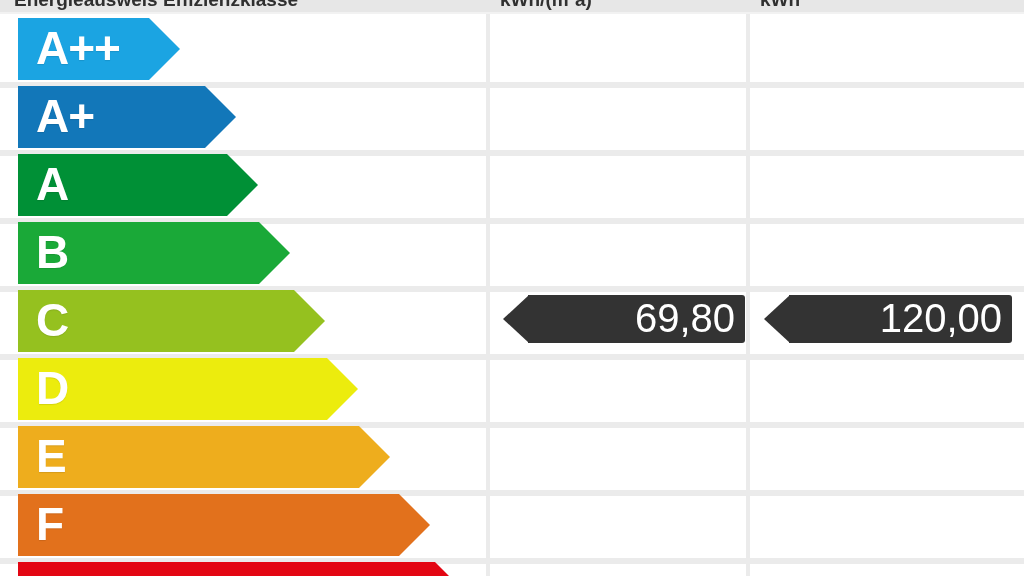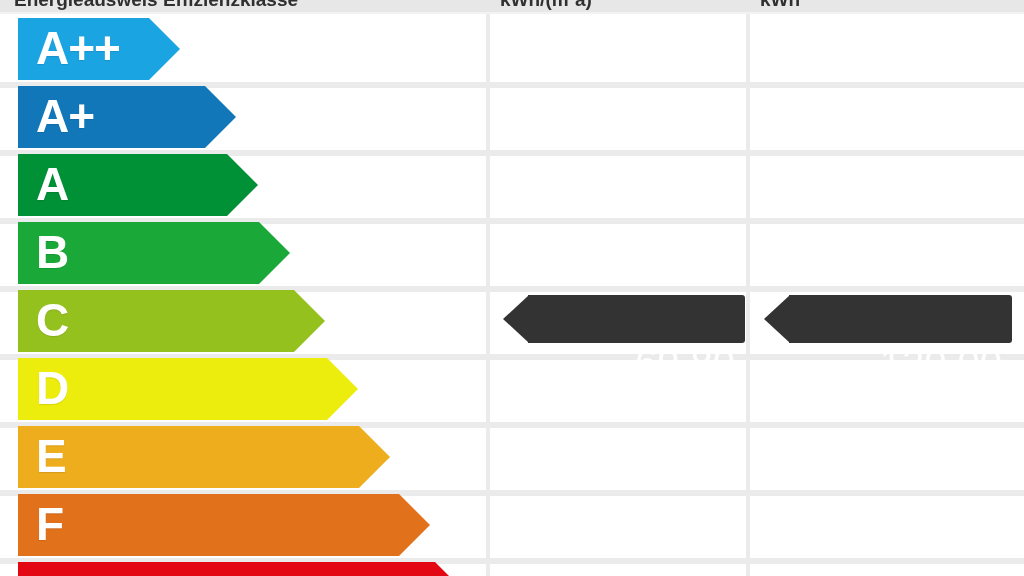--- a/index.html
+++ b/index.html
@@ -137,21 +137,20 @@
   .marker-text {
     position: absolute;
     right: 10px;
     top: 0;
     height: 48px;
     line-height: 47px;
     font-size: 40px;
     color: #ffffff;
     white-space: nowrap;
     font-weight: normal;
-    margin-top: 45px;
   }
 </style>
 </head>
 <body>
 
 <div id="label-wrap">
 
   <div class="header-strip">
     <div class="header-cell hc-scale">Energieausweis Effizienzklasse</div>
     <div class="header-cell hc-mid">kWh/(m²a)</div>

